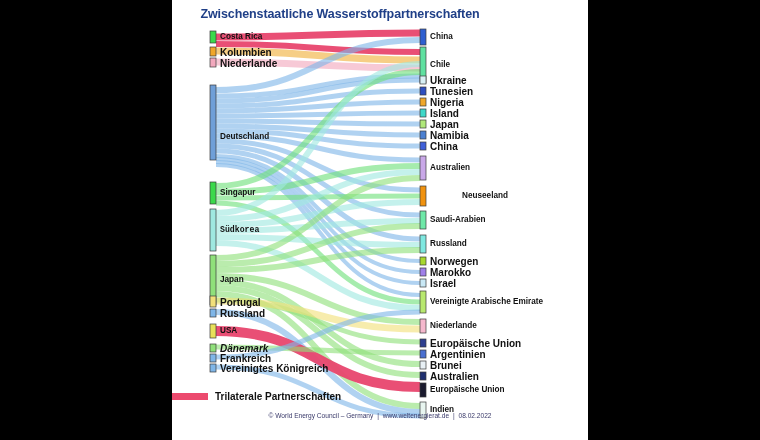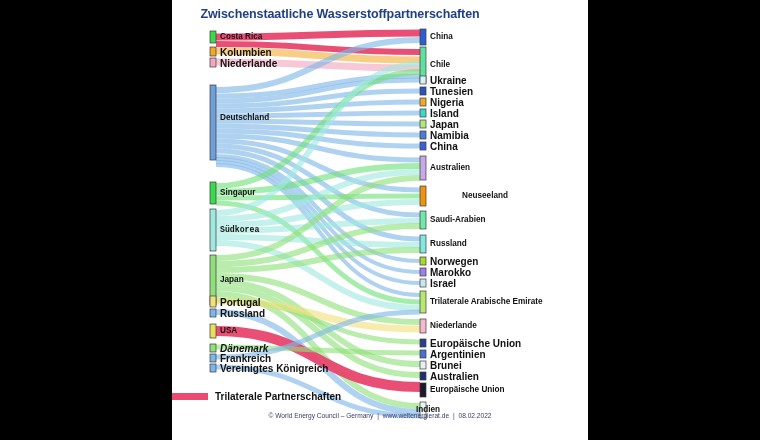--- a/index.html
+++ b/index.html
@@ -165,21 +165,21 @@
           <rect x="248" y="372" width="6" height="8" fill="#1f2f6f" stroke="#3a3a3a" stroke-width="0.7"></rect>
           <rect x="248" y="383" width="6" height="14" fill="#1a1a2e" stroke="#3a3a3a" stroke-width="0.7"></rect>
           <rect x="248" y="402" width="6" height="16" fill="#e8f5f0" stroke="#3a3a3a" stroke-width="0.7"></rect>
         </g>
     </svg>
 
     <div id="labels-layer">
         <div class="node-label lbl-lg" style="left: 48px; top: 33px;">Costa Rica</div>
         <div class="node-label lbl-sm" style="left: 48px; top: 47.5px;">Kolumbien</div>
         <div class="node-label lbl-sm" style="left: 48px; top: 58.5px;">Niederlande</div>
-        <div class="node-label lbl-lg" style="left: 48px; top: 114px;">Deutschland</div>
+        <div class="node-label lbl-lg" style="left: 48px; top: 133px;">Deutschland</div>
         <div class="node-label lbl-lg" style="left: 48px; top: 189px;">Singapur</div>
         <div class="node-label lbl-lg" style="left: 48px; top: 226px; font-family: Liberation Mono, monospace;">Südkorea</div>
         <div class="node-label lbl-lg" style="left: 48px; top: 276px;">Japan</div>
         <div class="node-label lbl-sm" style="left: 48px; top: 297.5px;">Portugal</div>
         <div class="node-label lbl-sm" style="left: 48px; top: 309px;">Russland</div>
         <div class="node-label lbl-lg" style="left: 48px; top: 327px;">USA</div>
         <div class="node-label lbl-sm" style="left: 48px; top: 344px; font-style: italic;">Dänemark</div>
         <div class="node-label lbl-sm" style="left: 48px; top: 354px;">Frankreich</div>
         <div class="node-label lbl-sm" style="left: 48px; top: 364px;">Vereinigtes Königreich</div>
         <div class="node-label lbl-lg" style="left: 258px; top: 33px;">China</div>
@@ -191,28 +191,28 @@
         <div class="node-label lbl-sm" style="left: 258px; top: 120px;">Japan</div>
         <div class="node-label lbl-sm" style="left: 258px; top: 131px;">Namibia</div>
         <div class="node-label lbl-sm" style="left: 258px; top: 142px;">China</div>
         <div class="node-label lbl-lg" style="left: 258px; top: 164px;">Australien</div>
         <div class="node-label lbl-lg" style="left: 258px; top: 192px; padding-left: 32px;">Neuseeland</div>
         <div class="node-label lbl-lg" style="left: 258px; top: 216px;">Saudi-Arabien</div>
         <div class="node-label lbl-lg" style="left: 258px; top: 240px;">Russland</div>
         <div class="node-label lbl-sm" style="left: 258px; top: 257px;">Norwegen</div>
         <div class="node-label lbl-sm" style="left: 258px; top: 268px;">Marokko</div>
         <div class="node-label lbl-sm" style="left: 258px; top: 279px;">Israel</div>
-        <div class="node-label lbl-lg" style="left: 258px; top: 298px;">Trilaterale Arabische Emirate</div>
+        <div class="node-label lbl-lg" style="left: 258px; top: 298px;">Vereinigte Arabische Emirate</div>
         <div class="node-label lbl-lg" style="left: 258px; top: 322px;">Niederlande</div>
         <div class="node-label lbl-sm" style="left: 258px; top: 339px;">Europäische Union</div>
         <div class="node-label lbl-sm" style="left: 258px; top: 350px;">Argentinien</div>
         <div class="node-label lbl-sm" style="left: 258px; top: 361px;">Brunei</div>
         <div class="node-label lbl-sm" style="left: 258px; top: 372px;">Australien</div>
         <div class="node-label lbl-lg" style="left: 258px; top: 386px;">Europäische Union</div>
-        <div class="node-label lbl-lg" style="left: 244px; top: 406px;">Indien</div>
+        <div class="node-label lbl-lg" style="left: 258px; top: 406px;">Indien</div>
       </div>
 
     <div id="legend">
       <span class="swatch"></span><span class="legend-text">Trilaterale Partnerschaften</span>
     </div>
 
     <div id="footer">
       <span>© World Energy Council – Germany</span>
       <span>|</span>
       <span>www.weltenergierat.de</span>

